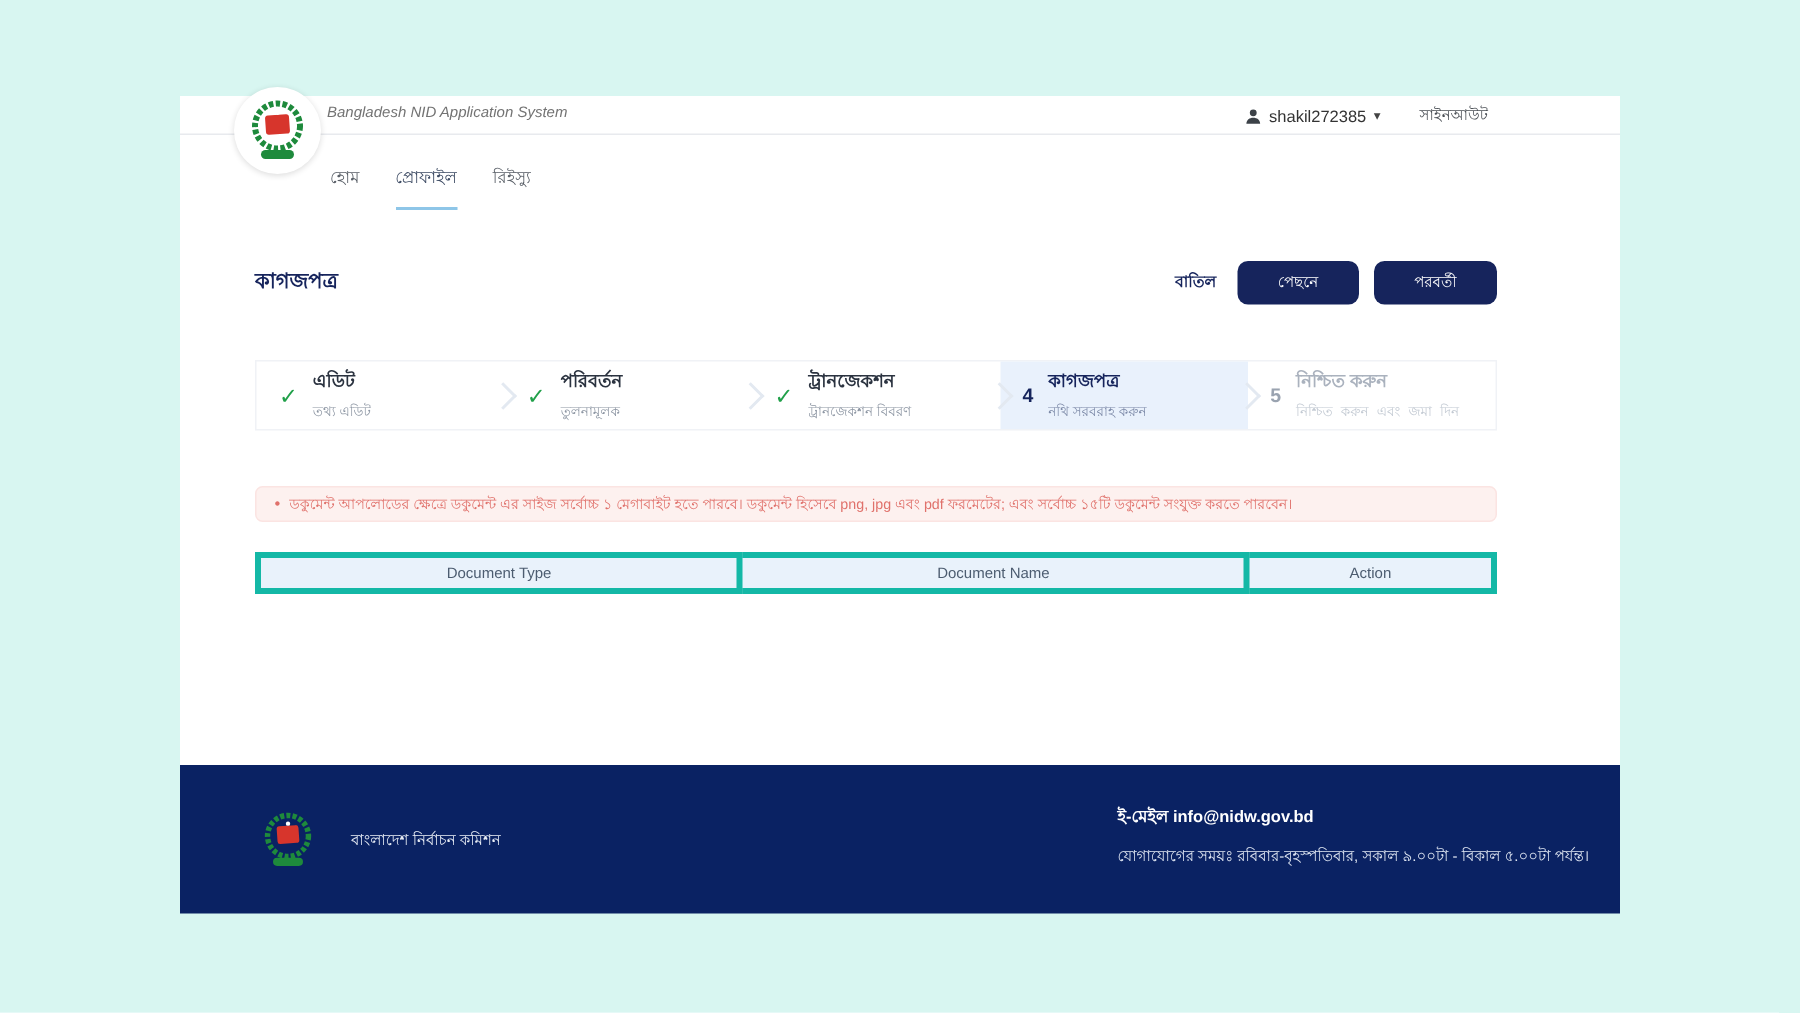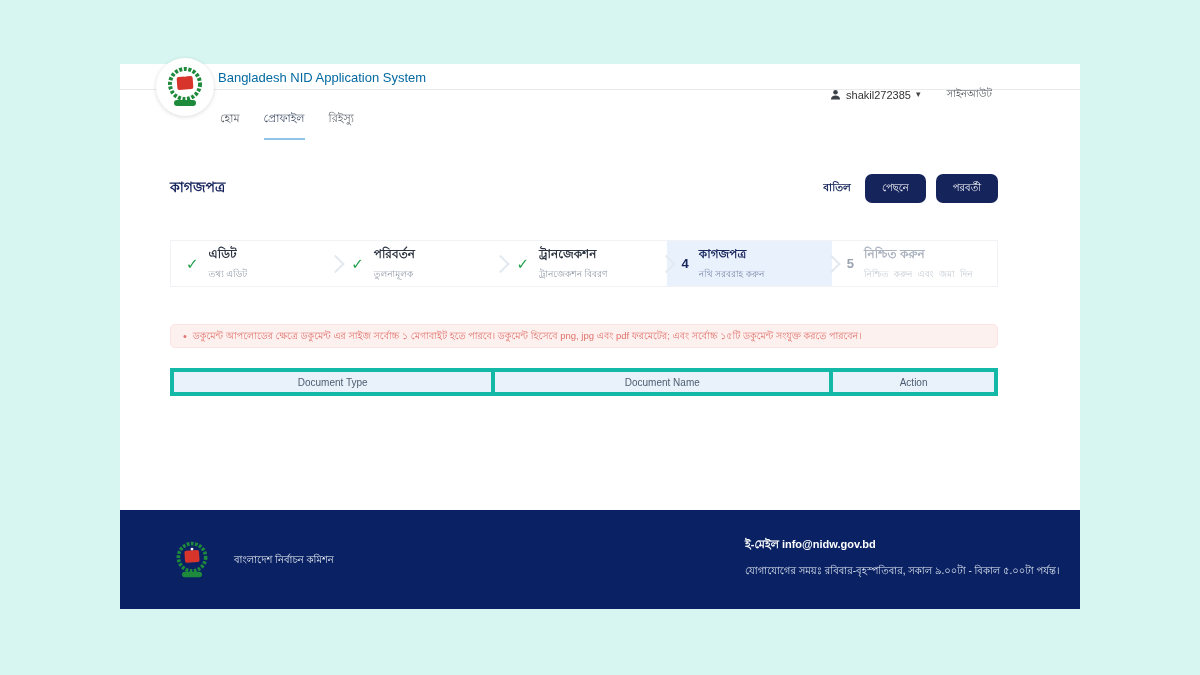--- a/index.html
+++ b/index.html
@@ -12,40 +12,40 @@
   html,body{width:1200px;height:675px;overflow:hidden;}
   body{font-family:"Liberation Sans","DejaVu Sans",sans-serif;background:var(--mint);position:relative;}
   .canvas{position:absolute;inset:0;width:1200px;height:675px;background:var(--mint);}
 
   .page{position:absolute;left:120px;top:64px;width:960px;height:446px;background:#fff;}
 
   
   .header-bar{position:relative;height:26px;border-bottom:1px solid #e8eaee;}
   .logo-wrap{position:absolute;left:36px;top:-6px;width:58px;height:58px;background:#fff;border-radius:50%;
     box-shadow:0 1px 4px rgba(0,0,0,.14);display:flex;align-items:center;justify-content:center;z-index:3;}
-  .app-title{position:absolute;left:98px;top:6px;font-size:13px;color:#0369a1;}
-  .header-right{position:absolute;right:88px;top:22px;display:flex;align-items:center;gap:26px;text-align:center;}
+  .app-title{position:absolute;left:98px;top:6px;font-size:10px;color:#737373;font-style:italic;}
+  .header-right{position:absolute;right:88px;top:5px;display:flex;align-items:center;gap:26px;text-align:center;}
   .user-menu{display:flex;align-items:center;gap:5px;cursor:pointer;}
   .username{font-size:11px;color:#333;}
   .caret{font-size:9px;color:#444;line-height:1;}
   .logout{font-size:10px;color:#4a4f55;cursor:pointer;}
 
   
   .tabs{margin-left:100px;padding-top:20px;display:flex;gap:24px;height:50px;}
   .tab{font-size:11px;color:#5a6068;padding-bottom:11px;cursor:pointer;}
   .tab.active{color:#3c4a63;border-bottom:2px solid var(--tab-underline);}
 
   
   .content{width:828px;margin-left:50px;}
   .title-row{margin-top:36px;display:flex;justify-content:space-between;align-items:center;height:24px;}
   .page-title{font-size:14px;font-weight:bold;color:var(--navy);}
   .actions{display:flex;align-items:center;gap:10px;}
   .link-btn{font-size:10.5px;color:var(--navy);font-weight:bold;cursor:pointer;margin-right:4px;}
   .btn{background:var(--navy);color:#fff;font-size:10px;border:none;border-radius:7px;
-    padding:6px 17px;min-width:48px;cursor:pointer;font-family:Liberation Sans, sans-serif;}
+    padding:6px 27px;min-width:48px;cursor:pointer;font-family:Liberation Sans, sans-serif;}
 
   
   .stepper{margin-top:40px;height:47px;display:flex;border:1px solid #f0f2f6;background:#fff;}
   .step{flex:1;display:flex;align-items:center;gap:10px;padding-left:15px;position:relative;}
   .step:not(:last-child)::after{content:"";position:absolute;right:-6px;top:50%;width:11px;height:11px;
     border-top:2px solid #e3e9f1;border-right:2px solid #e3e9f1;transform:translateY(-50%) rotate(45deg);
     background:transparent;z-index:2;}
   .step .check{color:var(--green);font-size:15px;font-weight:bold;}
   .step .num{font-size:13px;font-weight:bold;color:var(--navy);}
   .step .texts{display:flex;flex-direction:column;gap:2px;}

